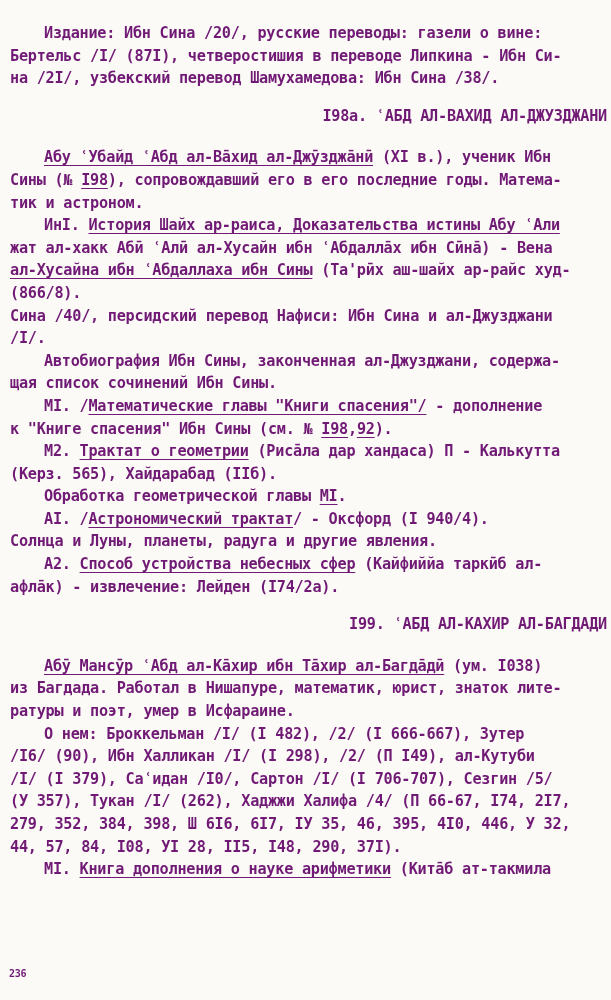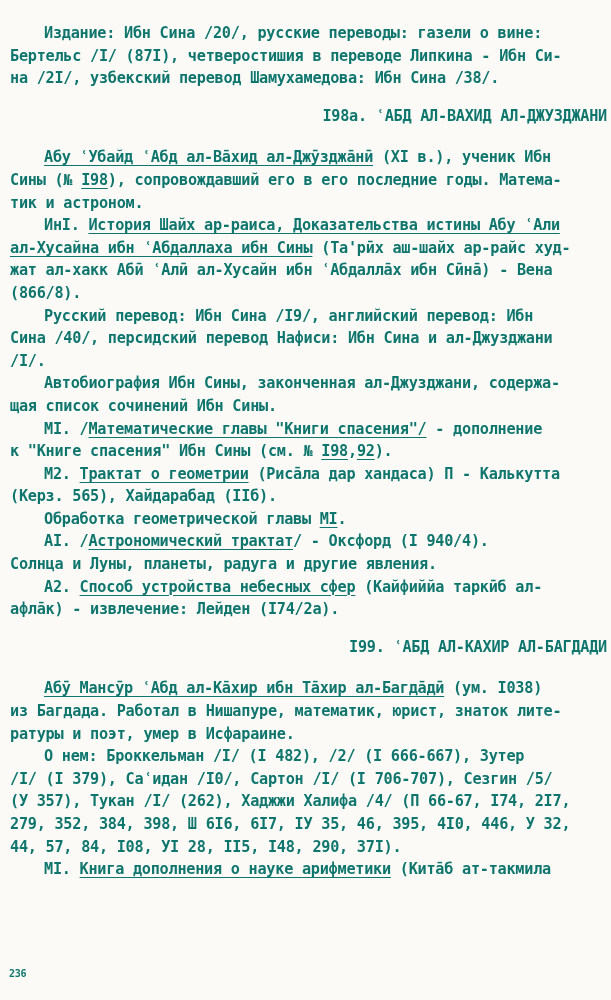--- a/index.html
+++ b/index.html
@@ -9,21 +9,21 @@
   }
   .page {
     position: relative;
     width: 611px;
     height: 1000px;
     margin: 0;
     background: #fbfaf6;
     overflow: hidden;
     font-family: "DejaVu Sans Mono", "Liberation Mono", monospace;
     font-weight: 700;
-    color: #0f766e;
+    color: #701a75;
     -webkit-font-smoothing: antialiased;
   }
   .content {
     padding: 22px 4px 0 10px;
   }
   .line {
     font-size: 15.2px;
     line-height: 22.6px;
     white-space: pre;
     letter-spacing: -0.25px;
@@ -55,42 +55,42 @@
 <div class="page">
   <div class="content" id="doc">
       <div class="line body indent"><span>Издание: Ибн Сина /20/, русские переводы: газели о вине:</span></div>
       <div class="line body"><span>Бертельс /I/ (87I), четверостишия в переводе Липкина - Ибн Си-</span></div>
       <div class="line body"><span>на /2I/, узбекский перевод Шамухамедова: Ибн Сина /38/.</span></div>
       <div class="line heading"><span>I98а. ʿАБД АЛ-ВАХИД АЛ-ДЖУЗДЖАНИ</span></div>
       <div class="line body indent"><span class="u">Абу ʿУбайд ʿАбд ал-Ва̄хид ал-Джӯзджа̄нӣ</span><span> (XI в.), ученик Ибн</span></div>
       <div class="line body"><span>Сины (№ </span><span class="u">I98</span><span>), сопровождавший его в его последние годы. Матема-</span></div>
       <div class="line body"><span>тик и астроном.</span></div>
       <div class="line body indent"><span>ИнI. </span><span class="u">История Шайх ар-раиса, Доказательства истины Абу ʿАли</span></div>
+      <div class="line body"><span>жат ал-хакк Абӣ ʿАлӣ ал-Хусайн ибн ʿАбдалла̄х ибн Сӣна̄) - Вена</span></div>
       <div class="line body"><span class="u">ал-Хусайна ибн ʿАбдаллаха ибн Сины</span><span> (Та'рӣх аш-шайх ар-райс худ-</span></div>
-      <div class="line body"><span>жат ал-хакк Абӣ ʿАлӣ ал-Хусайн ибн ʿАбдалла̄х ибн Сӣна̄) - Вена</span></div>
       <div class="line body"><span>(866/8).</span></div>
-      <div class="line body indent"><span>Русский перевод: Ибн Сина /I9/, английский перевод: Ибн</span></div>
       <div class="line body"><span>Сина /40/, персидский перевод Нафиси: Ибн Сина и ал-Джузджани</span></div>
       <div class="line body"><span>/I/.</span></div>
       <div class="line body indent"><span>Автобиография Ибн Сины, законченная ал-Джузджани, содержа-</span></div>
       <div class="line body"><span>щая список сочинений Ибн Сины.</span></div>
       <div class="line body indent"><span>МI. /</span><span class="u">Математические главы "Книги спасения"/</span><span> - дополнение</span></div>
       <div class="line body"><span>к "Книге спасения" Ибн Сины (см. № </span><span class="u">I98</span><span>,</span><span class="u">92</span><span>).</span></div>
       <div class="line body indent"><span>М2. </span><span class="u">Трактат о геометрии</span><span> (Риса̄ла дар хандаса) П - Калькутта</span></div>
       <div class="line body"><span>(Керз. 565), Хайдарабад (IIб).</span></div>
       <div class="line body indent"><span>Обработка геометрической главы </span><span class="u">МI</span><span>.</span></div>
       <div class="line body indent"><span>АI. /</span><span class="u">Астрономический трактат</span><span>/ - Оксфорд (I 940/4).</span></div>
       <div class="line body"><span>Солнца и Луны, планеты, радуга и другие явления.</span></div>
       <div class="line body indent"><span>А2. </span><span class="u">Способ устройства небесных сфер</span><span> (Кайфиййа таркӣб ал-</span></div>
       <div class="line body"><span>афла̄к) - извлечение: Лейден (I74/2а).</span></div>
       <div class="line heading"><span>I99. ʿАБД АЛ-КАХИР АЛ-БАГДАДИ</span></div>
       <div class="line body indent"><span class="u">Абӯ Мансӯр ʿАбд ал-Ка̄хир ибн Та̄хир ал-Багда̄дӣ</span><span> (ум. I038)</span></div>
       <div class="line body"><span>из Багдада. Работал в Нишапуре, математик, юрист, знаток лите-</span></div>
       <div class="line body"><span>ратуры и поэт, умер в Исфараине.</span></div>
       <div class="line body indent"><span>О нем: Броккельман /I/ (I 482), /2/ (I 666-667), Зутер</span></div>
+      <div class="line body"><span>/I6/ (90), Ибн Халликан /I/ (I 298), /2/ (П I49), ал-Кутуби</span></div>
       <div class="line body"><span>/I/ (I 379), Саʿидан /I0/, Сартон /I/ (I 706-707), Сезгин /5/</span></div>
       <div class="line body"><span>(У 357), Тукан /I/ (262), Хаджжи Халифа /4/ (П 66-67, I74, 2I7,</span></div>
       <div class="line body"><span>279, 352, 384, 398, Ш 6I6, 6I7, IУ 35, 46, 395, 4I0, 446, У 32,</span></div>
       <div class="line body"><span>44, 57, 84, I08, УI 28, II5, I48, 290, 37I).</span></div>
       <div class="line body indent"><span>МI. </span><span class="u">Книга дополнения о науке арифметики</span><span> (Кита̄б ат-такмила</span></div>
     </div>
   <div class="page-number">236</div>
 </div>
 
 </body></html>

